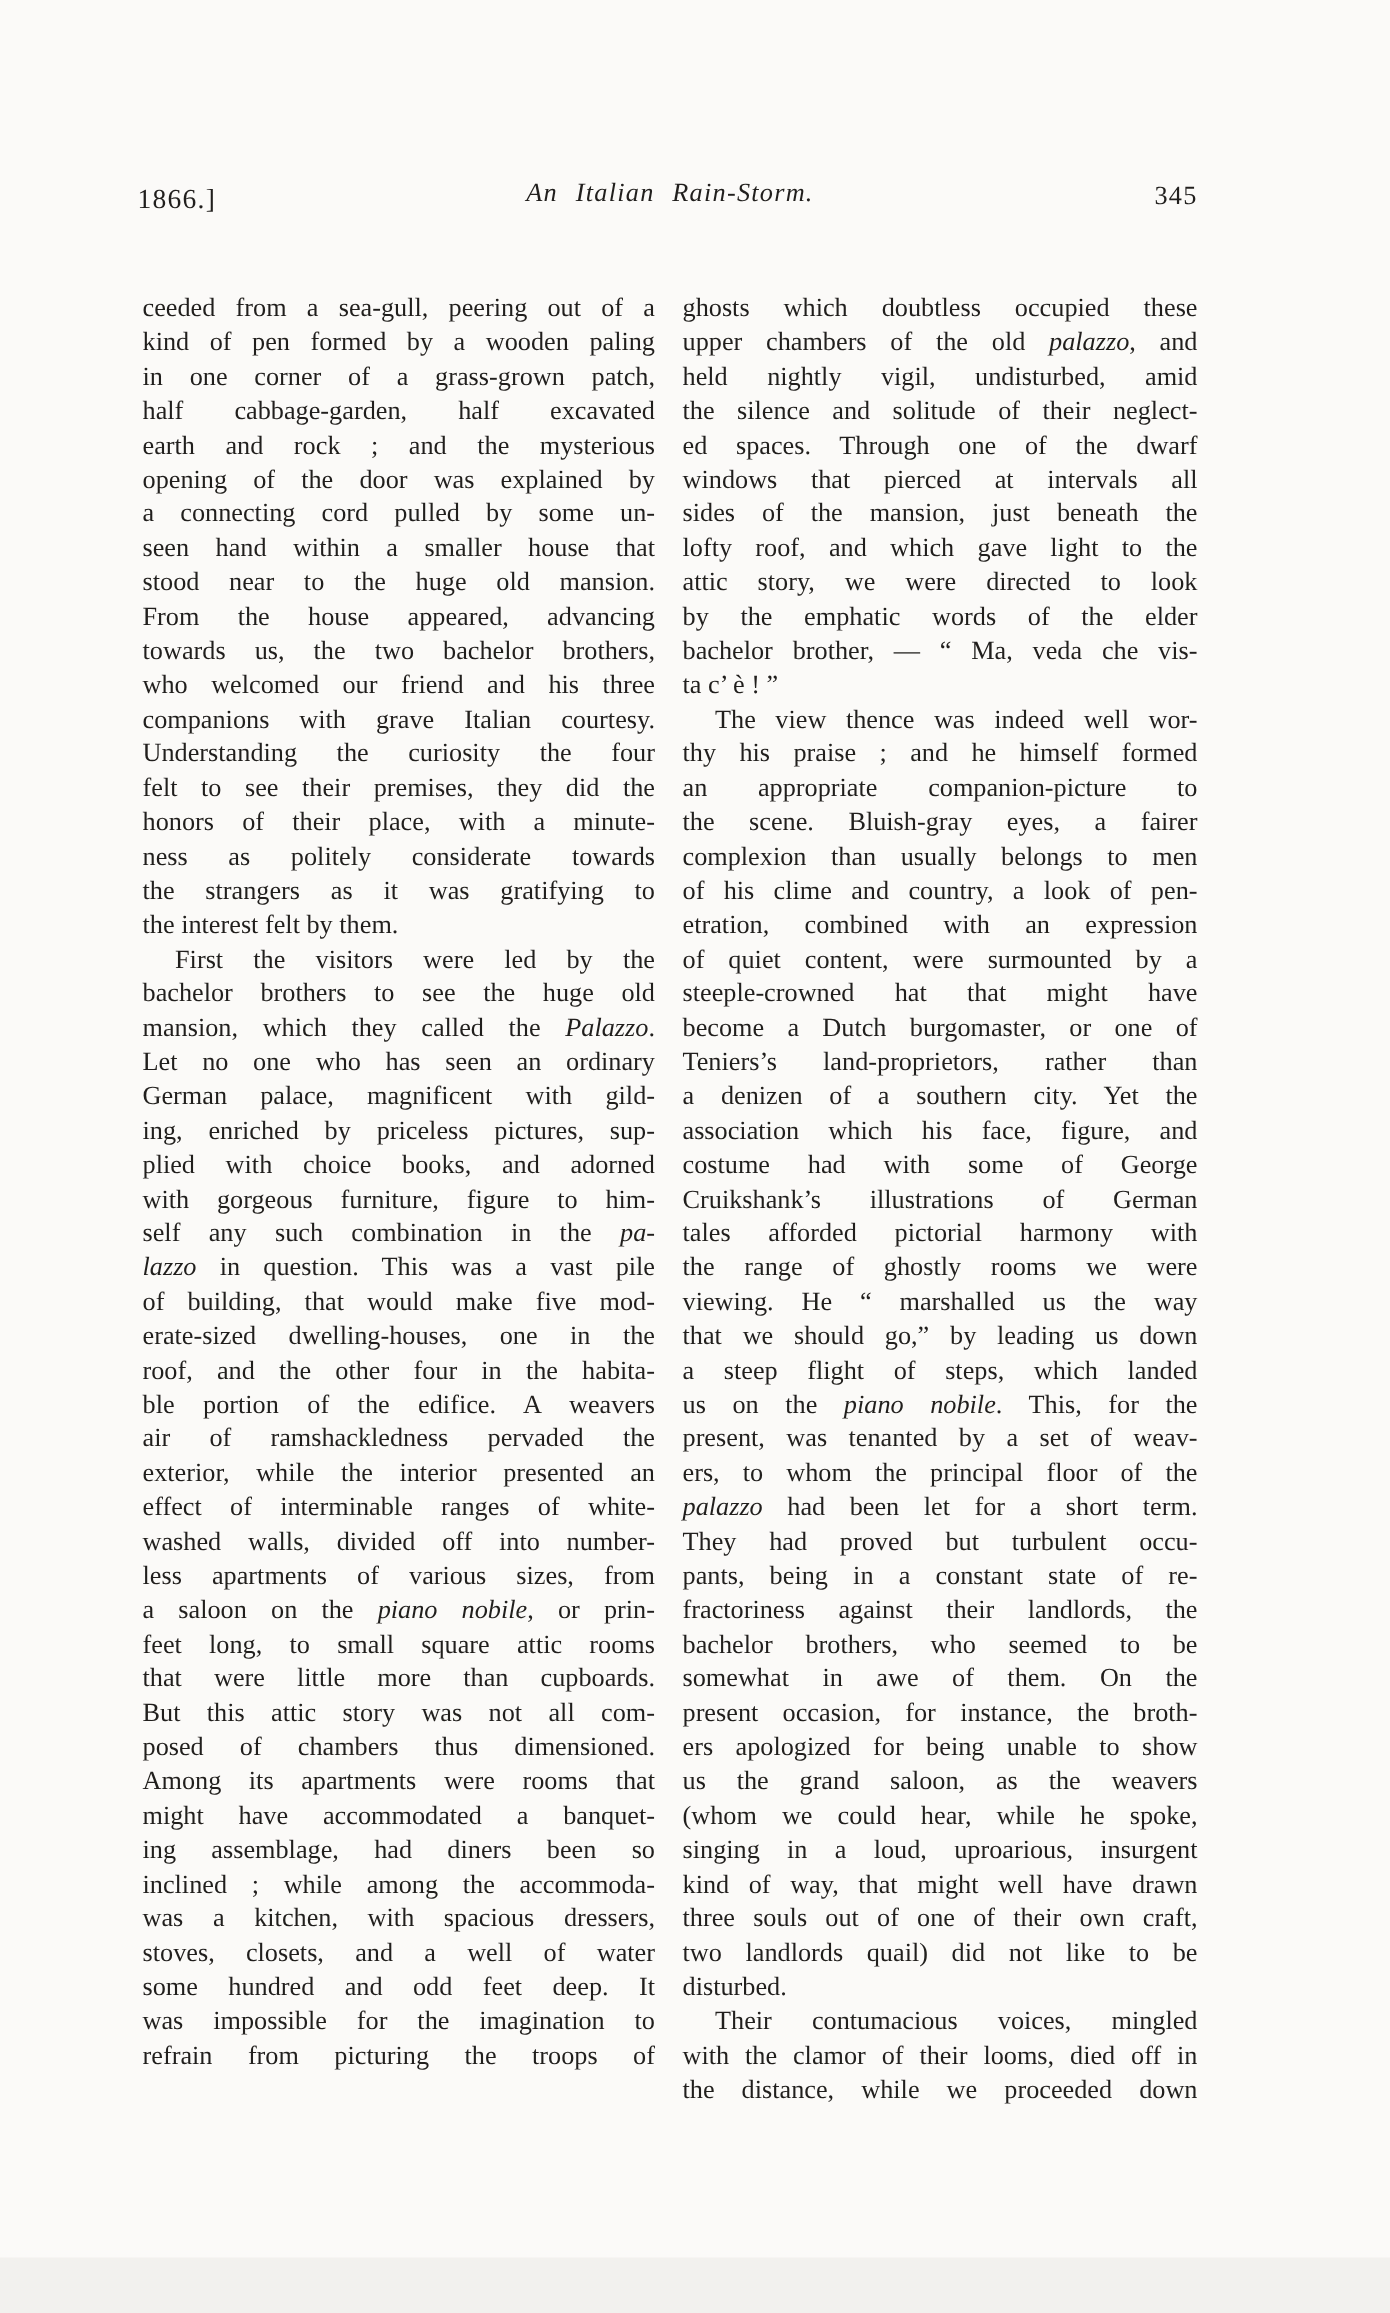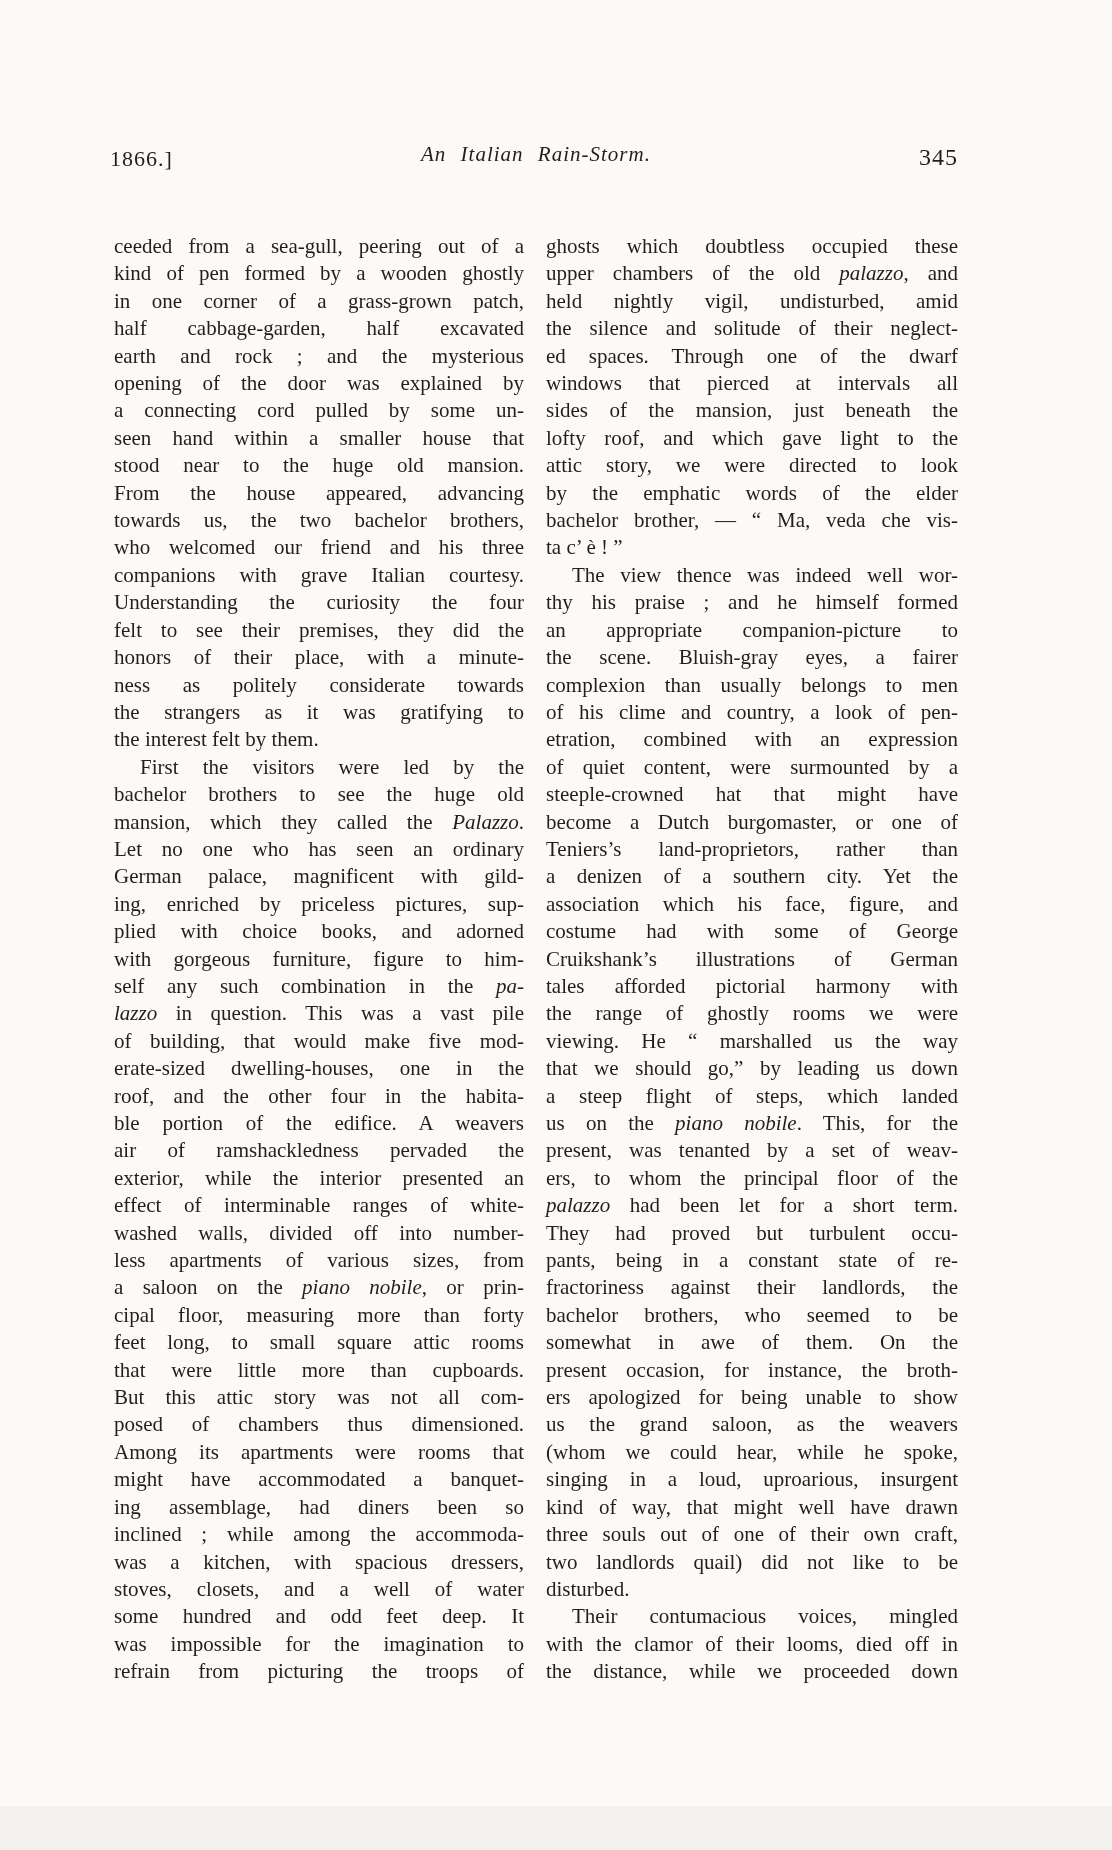--- a/index.html
+++ b/index.html
@@ -21,21 +21,21 @@
   .header-title {
     position: absolute; left: 0; right: 0; top: 0;
     text-align: center;
     font-style: italic;
     font-size: 21px;
     word-spacing: 8px;
     letter-spacing: 1px;
   }
   .header-pagenum {
     position: absolute; right: 0; top: 2px;
-    font-size: 24px; letter-spacing: 1px;
+    font-size: 21px; letter-spacing: 1px;
   }
   .col { position: absolute; top: 205px; margin-top: 28px; }
   .col-left  { left: 114px; width: 410px; }
   .col-right { left: 546px; width: 412px; }
   .line {
     font-size: 21px;
     line-height: 27.42px;
     height: 27.42px;
     text-align: justify;
     text-align-last: justify;
@@ -50,21 +50,21 @@
 <body>
 
 <div class="page">
   <div class="header">
     <span class="header-year">1866.]</span>
     <span class="header-title">An Italian Rain-Storm.</span>
     <span class="header-pagenum">345</span>
   </div>
   <div class="col col-left" id="col-left">
       <div class="line">ceeded from a sea-gull, peering out of a</div>
-      <div class="line">kind of pen formed by a wooden ghostly</div>
+      <div class="line">kind of pen formed by a wooden paling</div>
       <div class="line">in one corner of a grass-grown patch,</div>
       <div class="line">half cabbage-garden, half excavated</div>
       <div class="line">earth and rock ; and the mysterious</div>
       <div class="line">opening of the door was explained by</div>
       <div class="line">a connecting cord pulled by some un-</div>
       <div class="line">seen hand within a smaller house that</div>
       <div class="line">stood near to the huge old mansion.</div>
       <div class="line">From the house appeared, advancing</div>
       <div class="line">towards us, the two bachelor brothers,</div>
       <div class="line">who welcomed our friend and his three</div>
@@ -88,21 +88,20 @@
       <div class="line">of building, that would make five mod-</div>
       <div class="line">erate-sized dwelling-houses, one in the</div>
       <div class="line">roof, and the other four in the habita-</div>
       <div class="line">ble portion of the edifice.  A weavers</div>
       <div class="line">air of ramshackledness pervaded the</div>
       <div class="line">exterior, while the interior presented an</div>
       <div class="line">effect of interminable ranges of white-</div>
       <div class="line">washed walls, divided off into number-</div>
       <div class="line">less apartments of various sizes, from</div>
       <div class="line">a saloon on the <i>piano nobile</i>, or prin-</div>
-      <div class="line">cipal floor, measuring more than forty</div>
       <div class="line">feet long, to small square attic rooms</div>
       <div class="line">that were little more than cupboards.</div>
       <div class="line">But this attic story was not all com-</div>
       <div class="line">posed of chambers thus dimensioned.</div>
       <div class="line">Among its apartments were rooms that</div>
       <div class="line">might have accommodated a banquet-</div>
       <div class="line">ing assemblage, had diners been so</div>
       <div class="line">inclined ; while among the accommoda-</div>
       <div class="line">was a kitchen, with spacious dressers,</div>
       <div class="line">stoves, closets, and a well of water</div>

